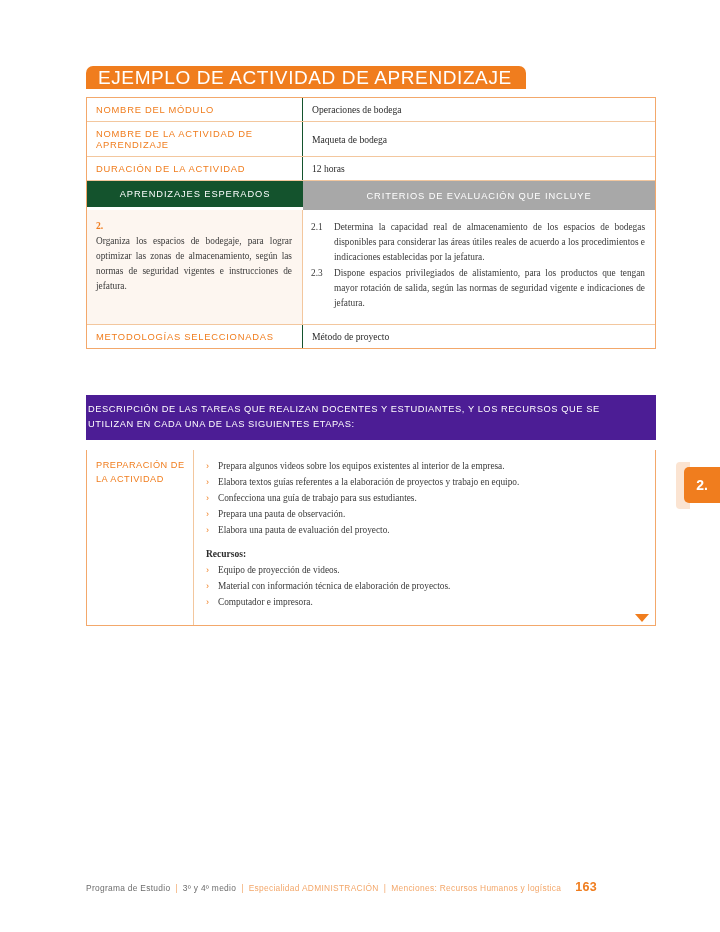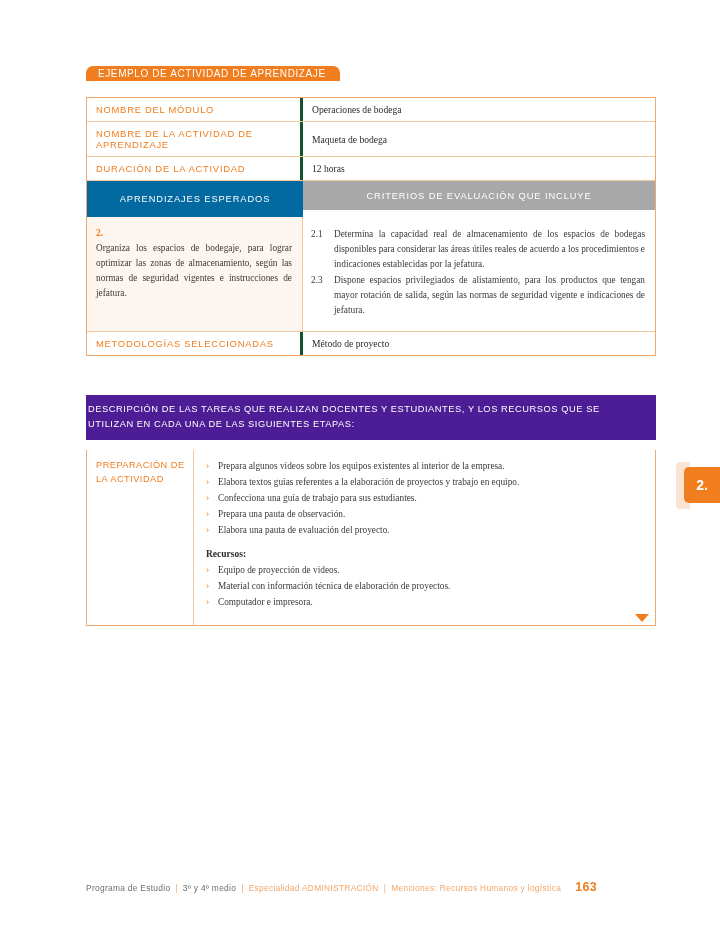--- a/index.html
+++ b/index.html
@@ -20,26 +20,26 @@
     left: 0; top: 0;
     width: 720px;
     height: 932px;
   }
 
   
   .title-tab {
     position: absolute;
     left: 86px;
     top: 66px;
-    height: 15px;
+    height: 23px;
     padding: 0 14px 0 12px;
     background: #F07D1E;
     border-radius: 7px 7px 0 0;
     color: #ffffff;
-    font-size: 10px;
+    font-size: 19px;
     letter-spacing: 0.6px;
     display: flex;
     align-items: center;
     font-family: "Liberation Sans", sans-serif;
     white-space: nowrap;
   }
 
   
   .table-wrap {
     position: absolute;
@@ -58,46 +58,46 @@
   .row:last-child { border-bottom: none; }
 
   .cell-label {
     width: 216px;
     min-width: 216px;
     box-sizing: border-box;
     padding: 6px 8px 6px 9px;
     color: #F07D1E;
     font-size: 9.4px;
     letter-spacing: 0.75px;
-    border-right: 3px solid #14532d;
+    border-right: 1px solid #14532d;
     display: flex;
     align-items: center;
   }
   .cell-value {
     flex: 1;
     box-sizing: border-box;
     padding: 6px 8px 6px 9px;
     color: #2b2b2b;
     font-size: 9.6px;
     display: flex;
     align-items: center;
     font-family: "Liberation Serif", serif;
   }
 
   
   .hdr-row { display: flex; }
   .hdr-orange {
     width: 216px;
     min-width: 216px;
     box-sizing: border-box;
-    background: #0369a1;
+    background: #14532d;
     color: #ffffff;
     font-size: 9.3px;
     letter-spacing: 0.9px;
-    height: 36px;
+    height: 26px;
     display: flex;
     align-items: center;
     justify-content: center;
   }
   .hdr-gray {
     flex: 1;
     box-sizing: border-box;
     background: #A8A8A8;
     color: #ffffff;
     font-size: 9.3px;

